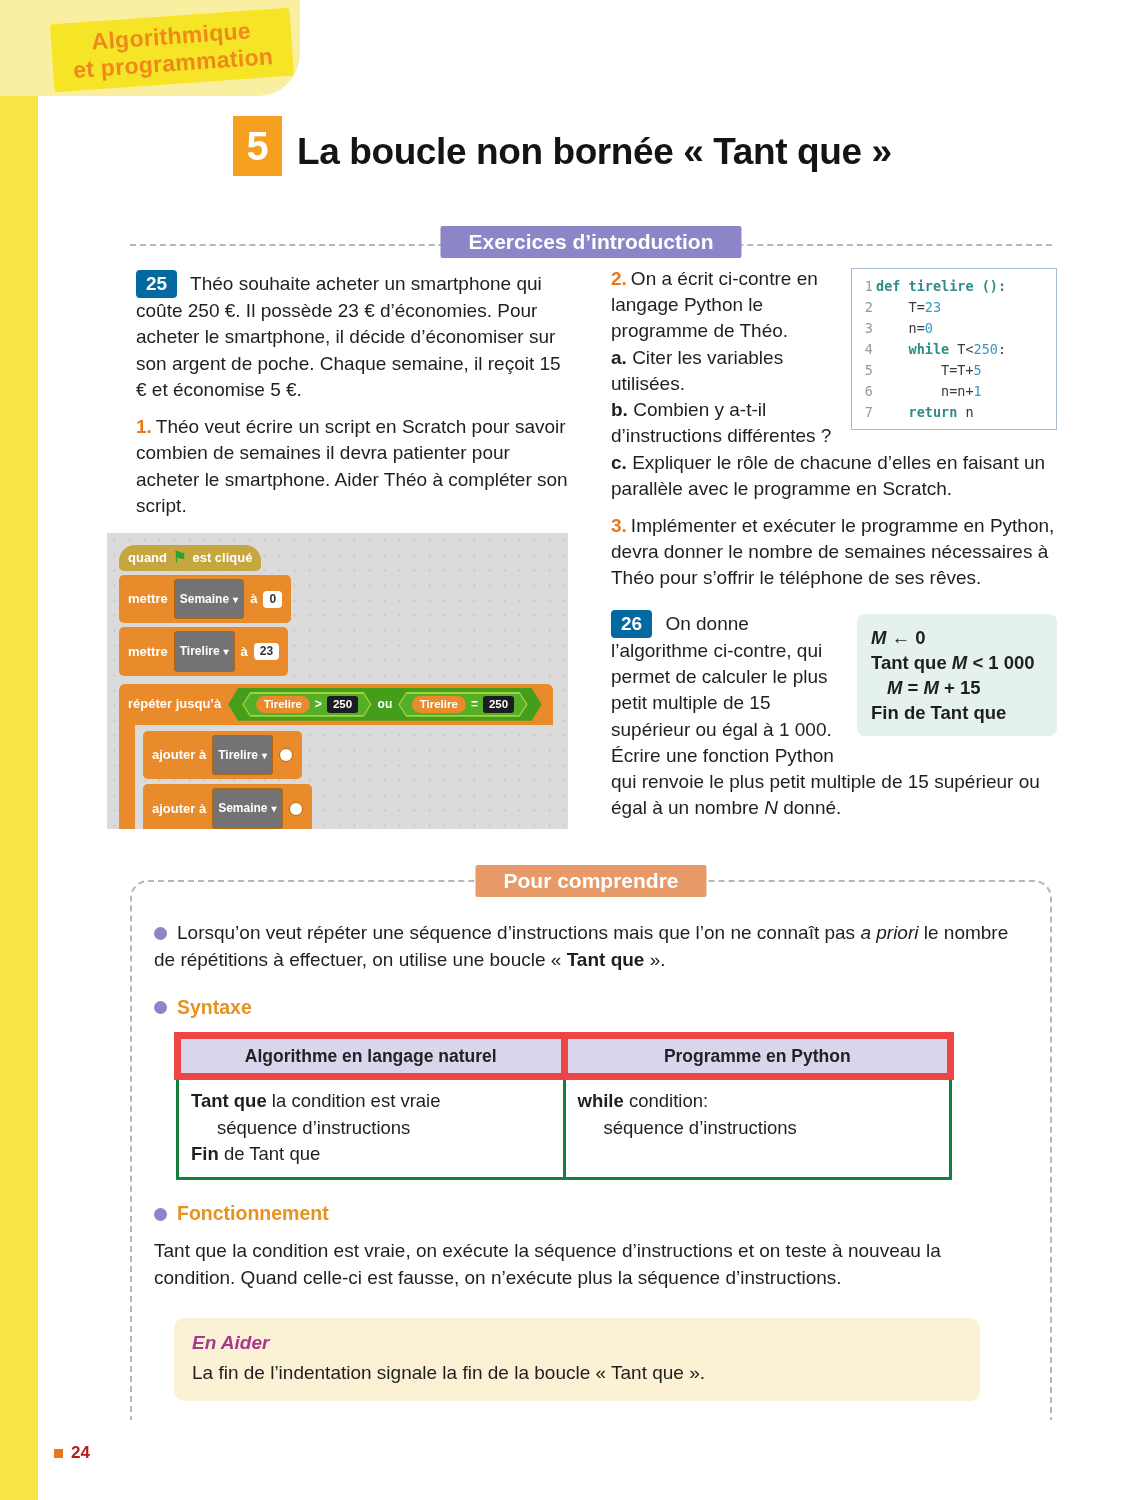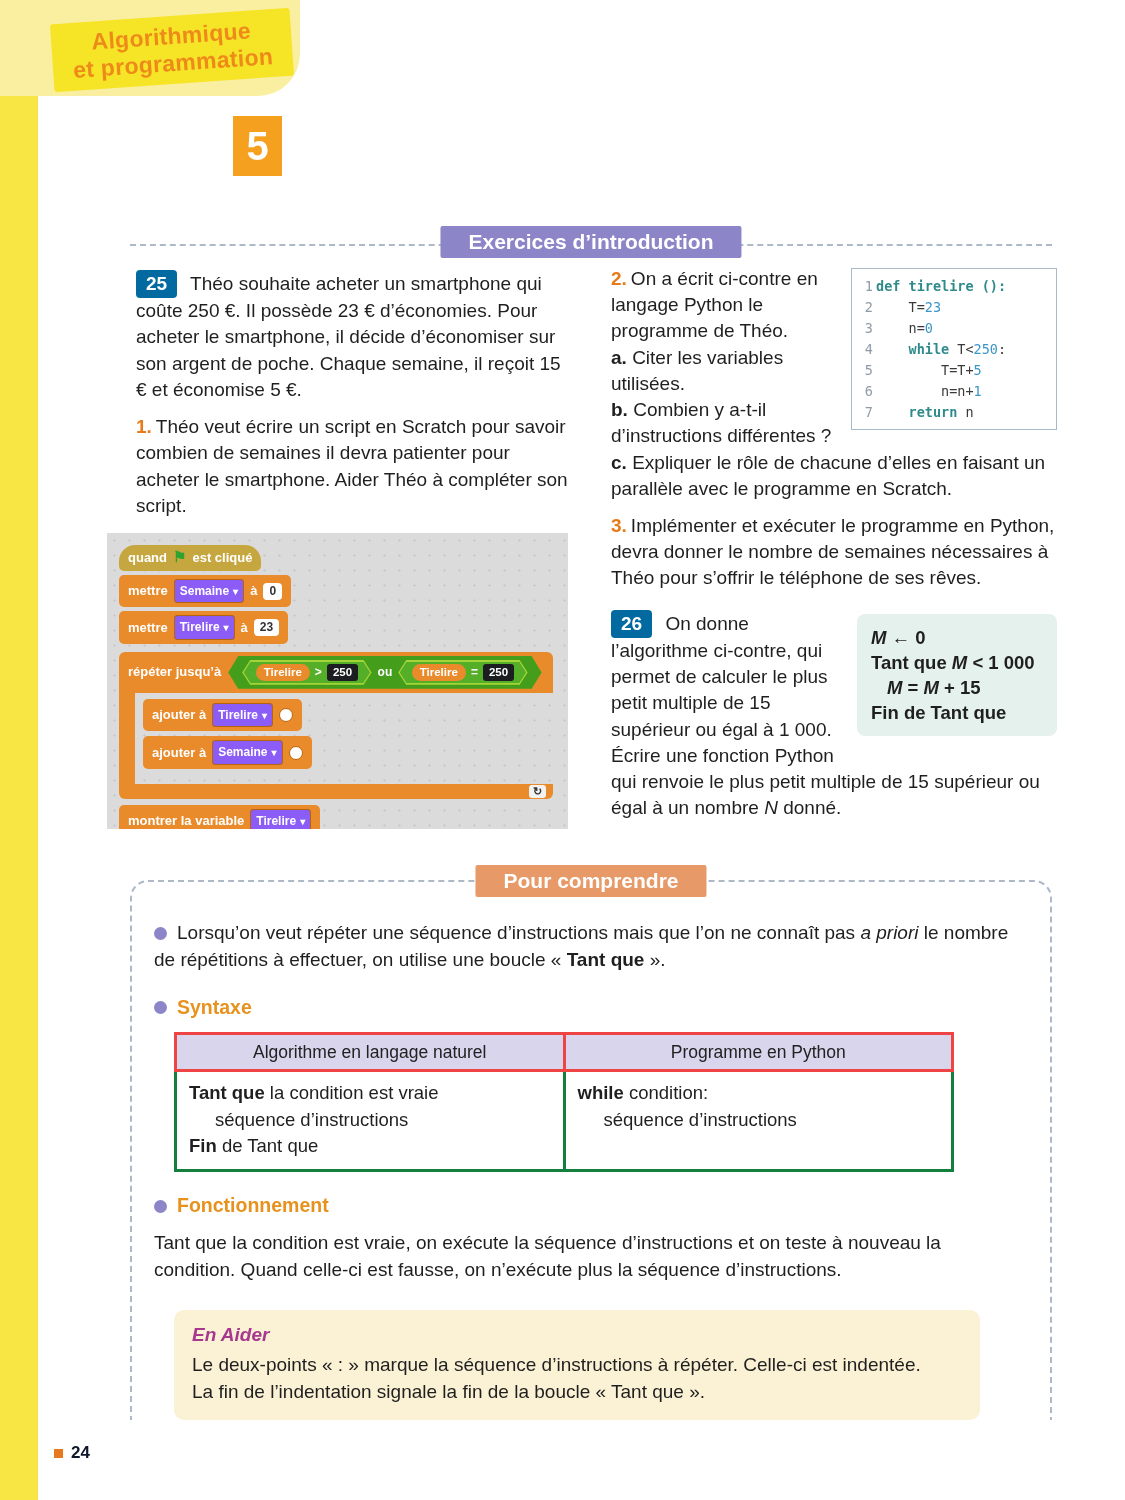--- a/index.html
+++ b/index.html
@@ -32,21 +32,21 @@
   .it { font-style:italic; }
   .bd { font-weight:bold; }
 
   
   .scratch-panel { margin:14px 0 0 -29px; width:461px; height:296px; background:#DBDBDB;
     background-image:radial-gradient(#cbcbcb 1.2px, transparent 1.3px); background-size:15px 15px;
     padding:12px; overflow:hidden; }
   .sb { display:flex; align-items:center; gap:6px; color:#fff; font-weight:bold; font-size:13px; padding:4px 9px; border-radius:5px; width:max-content; margin-bottom:4px; }
   .sb.hat { background:#C6A73F; border-radius:16px 16px 5px 5px; }
   .sb.stack { background:#E98A2B; }
-  .dd { background:#8b5cf6; box-shadow:inset 0 0 0 1px #B5640E; border-radius:4px; padding:4px 6px; display:inline-flex; align-items:center; gap:4px; font-size:12px; font-weight:bold; color:#fff; }
+  .dd { background:#737373; box-shadow:inset 0 0 0 1px #B5640E; border-radius:4px; padding:12px 6px; display:inline-flex; align-items:center; gap:4px; font-size:12px; font-weight:bold; color:#fff; }
   .dd-arrow::before { content:"▾"; font-size:10px; line-height:1; }
   .val-white { background:#fff; color:#333; border-radius:4px; padding:0 6px; font-size:12px; font-weight:bold; height:17px; line-height:17px; min-width:12px; text-align:center; }
   .flag-icon::before { content:"⚑"; color:#2FA32F; font-size:15px; line-height:1; }
   .round-input { width:14px; height:14px; background:#fff; border-radius:50%; border:1px solid #BC660D; }
   .cblock { width:434px; margin:8px 0 6px; }
   .cblock-top { display:flex; align-items:center; gap:7px; background:#E98A2B; color:#fff; font-weight:bold; font-size:13px; padding:4px 9px; border-radius:6px 6px 0 0; }
   .cblock-arm { border-left:16px solid #E98A2B; padding:6px 0 10px 8px; }
   .cblock-arm .sb { margin-bottom:5px; }
   .cblock-bottom { height:15px; background:#E98A2B; border-radius:0 0 6px 6px; position:relative; }
   .loop-arrow-icon { position:absolute; right:7px; top:1px; width:17px; height:13px; background:#F2F2F2; border-radius:3px; display:flex; align-items:center; justify-content:center; color:#333; font-size:11px; font-weight:bold; }
@@ -73,44 +73,45 @@
   .algo-line { white-space:nowrap; }
   .algo-indent { padding-left:16px; }
 
   
   .comprendre-box { position:absolute; left:130px; top:880px; width:922px; height:540px; border:2px dashed #AEB9C8; border-bottom:none; border-radius:18px 18px 0 0; }
   .comprendre-content { padding:38px 24px 0 22px; font-size:19px; line-height:1.42; }
   .bullet { display:inline-block; width:13px; height:13px; border-radius:50%; background:#8C85C8; margin-right:10px; vertical-align:-1px; }
   .sub-heading { display:flex; align-items:center; color:#E8921E; font-weight:bold; font-size:19.5px; margin:20px 0 10px 0; }
   .sub-heading .bullet { margin-right:10px; }
   .syntax-table { border-collapse:collapse; width:780px; margin-left:20px; font-size:18.5px; }
-  .syntax-table th { background:#D8D5ED; border:3px solid #ef4444; font-size:17.5px; font-weight:normal; color:#222; padding:5px 22px; width:50%; }
+  .syntax-table th { background:#D8D5ED; border:7px solid #ef4444; font-size:17.5px; font-weight:bold; color:#222; padding:5px 22px; width:50%; }
   .syntax-table td { background:#fff; border:3px solid #15803d; padding:8px 12px 10px; vertical-align:top; }
   .indent { padding-left:26px; }
   .fonct-text { margin-top:2px; }
   .en-python-box { margin:26px 0 0 20px; width:806px; background:#FBF2D5; border-radius:10px; padding:12px 18px 14px; }
   .en-python-title { color:#A6388E; font-weight:bold; font-style:italic; font-size:19px; margin-bottom:3px; }
 
   
-  .page-footer { position:absolute; left:54px; top:1443px; display:flex; align-items:center; gap:8px; font-weight:bold; font-size:17px; color:#0f172a; }
+  .page-footer { position:absolute; left:54px; top:1443px; display:flex; align-items:center; gap:8px; font-weight:bold; font-size:17px; color:#b91c1c; }
   .footer-square { width:9px; height:9px; background:#E8781E; }
 </style>
 </head>
 <body>
 
 <div class="page">
 
   <div class="side-strip"></div>
   <div class="corner-bg"></div>
   <div class="corner-tag">
     <div>Algorithmique</div>
     <div>et programmation</div>
   </div>
 
   <div class="chapter-num">5</div>
+  <h1 class="chapter-title">La boucle non bornée « Tant que »</h1>
 
   <div class="intro-divider">
     <div class="dashed-line"></div>
     <div class="banner purple">Exercices d’introduction</div>
   </div>
 
   <div class="col-left">
     <p class="para">
       <span class="badge">25</span>
       <span>Théo souhaite acheter un smartphone qui coûte 250 €. Il possède 23 € d’économies. Pour acheter le smartphone, il décide d’économiser sur son argent de poche. Chaque semaine, il reçoit 15 € et économise 5 €.</span>
@@ -298,21 +299,20 @@
         </table>
 
       <div class="sub-heading">
         <span class="bullet"></span>
         <span>Fonctionnement</span>
       </div>
       <p class="fonct-text">Tant que la condition est vraie, on exécute la séquence d’instructions et on teste à nouveau la condition. Quand celle-ci est fausse, on n’exécute plus la séquence d’instructions.</p>
 
       <div class="en-python-box">
         <div class="en-python-title">En Aider</div>
-        <div>Le deux-points « : » marque la séquence d’instructions à répéter. Celle-ci est indentée.</div>
         <div>La fin de l’indentation signale la fin de la boucle « Tant que ».</div>
       </div>
 
     </div>
   </div>
 
   <div class="page-footer">
     <span class="footer-square"></span>
     <span>24</span>
   </div>

